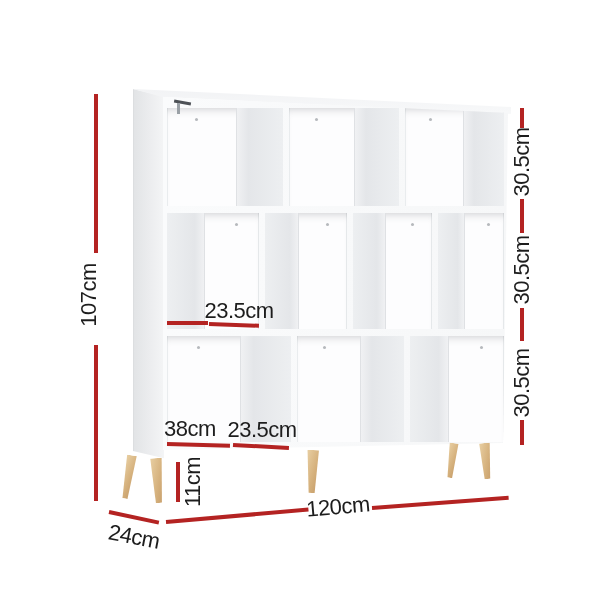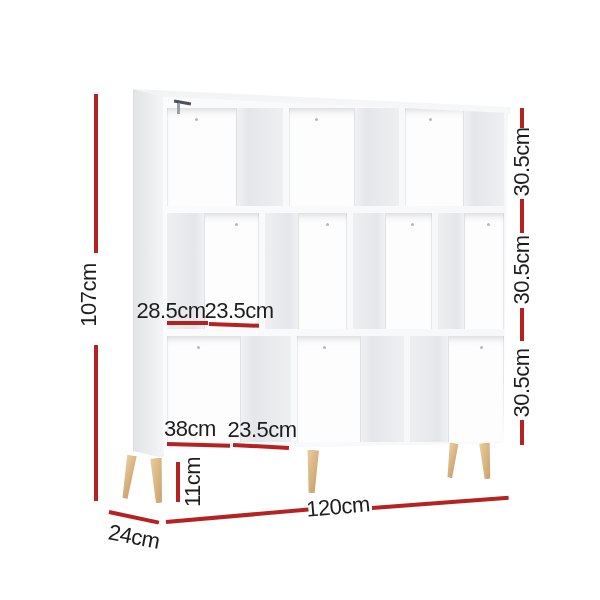--- a/index.html
+++ b/index.html
@@ -137,21 +137,20 @@
   <div class="lbl rot lbl-107">107cm</div>
 
   <div class="dim vline rl-d1"></div>
   <div class="dim vline rl-d2"></div>
   <div class="dim vline rl-d3"></div>
   <div class="dim vline rl-d4"></div>
   <div class="lbl rot lbl-305a">30.5cm</div>
   <div class="lbl rot lbl-305b">30.5cm</div>
   <div class="lbl rot lbl-305c">30.5cm</div>
 
-  <div class="lbl lbl-285">28.5cm</div>
   <div class="lbl lbl-235a">23.5cm</div>
   <div class="dim hline ul-285"></div>
   <div class="dim hline ul-235a"></div>
 
   <div class="lbl lbl-38">38cm</div>
   <div class="lbl lbl-235b">23.5cm</div>
   <div class="dim hline ul-38"></div>
   <div class="dim hline ul-235b"></div>
 
   <div class="dim vline leg-line"></div>

